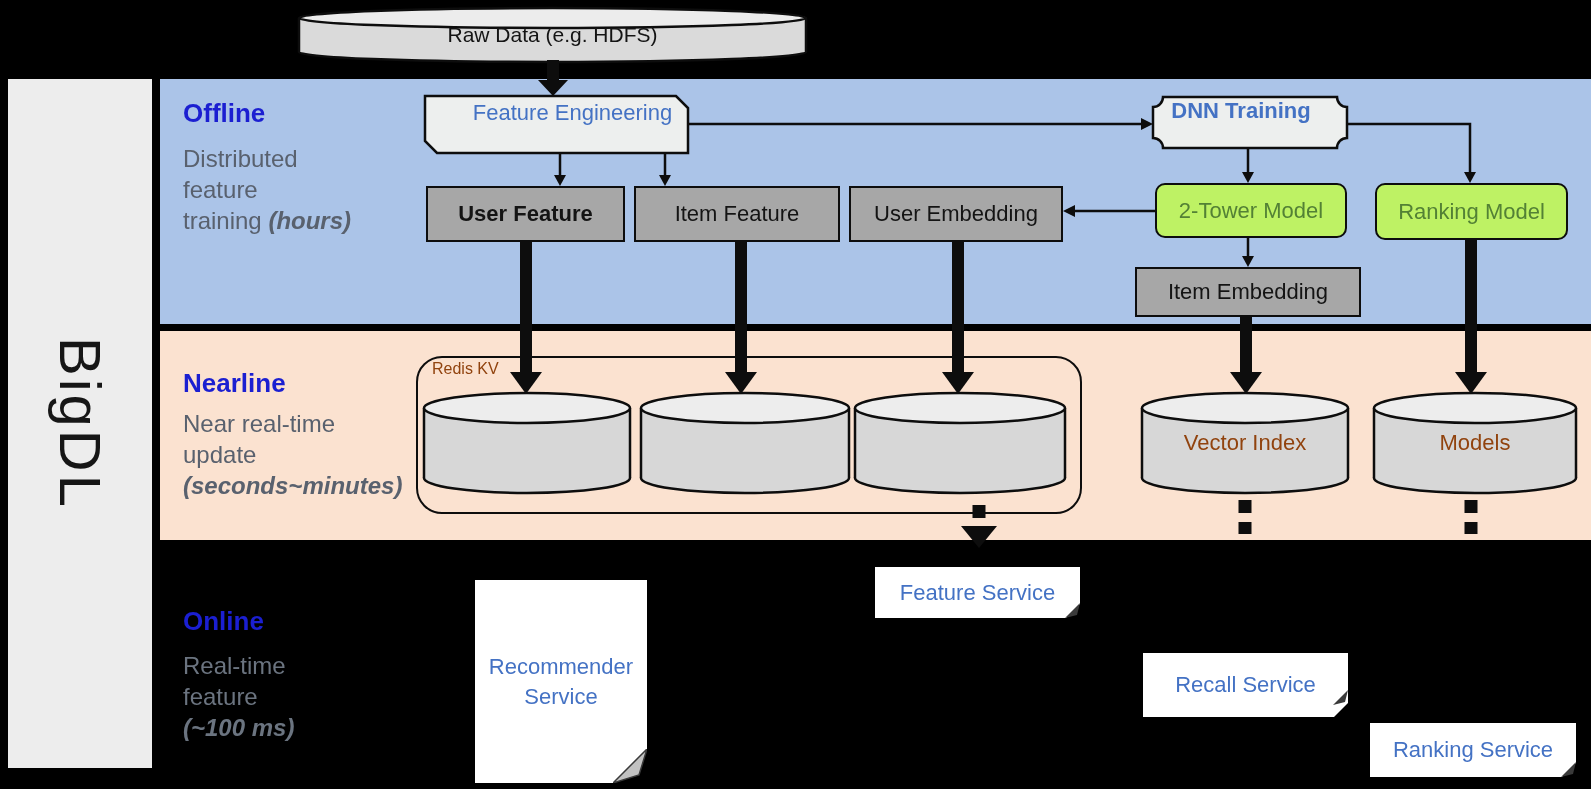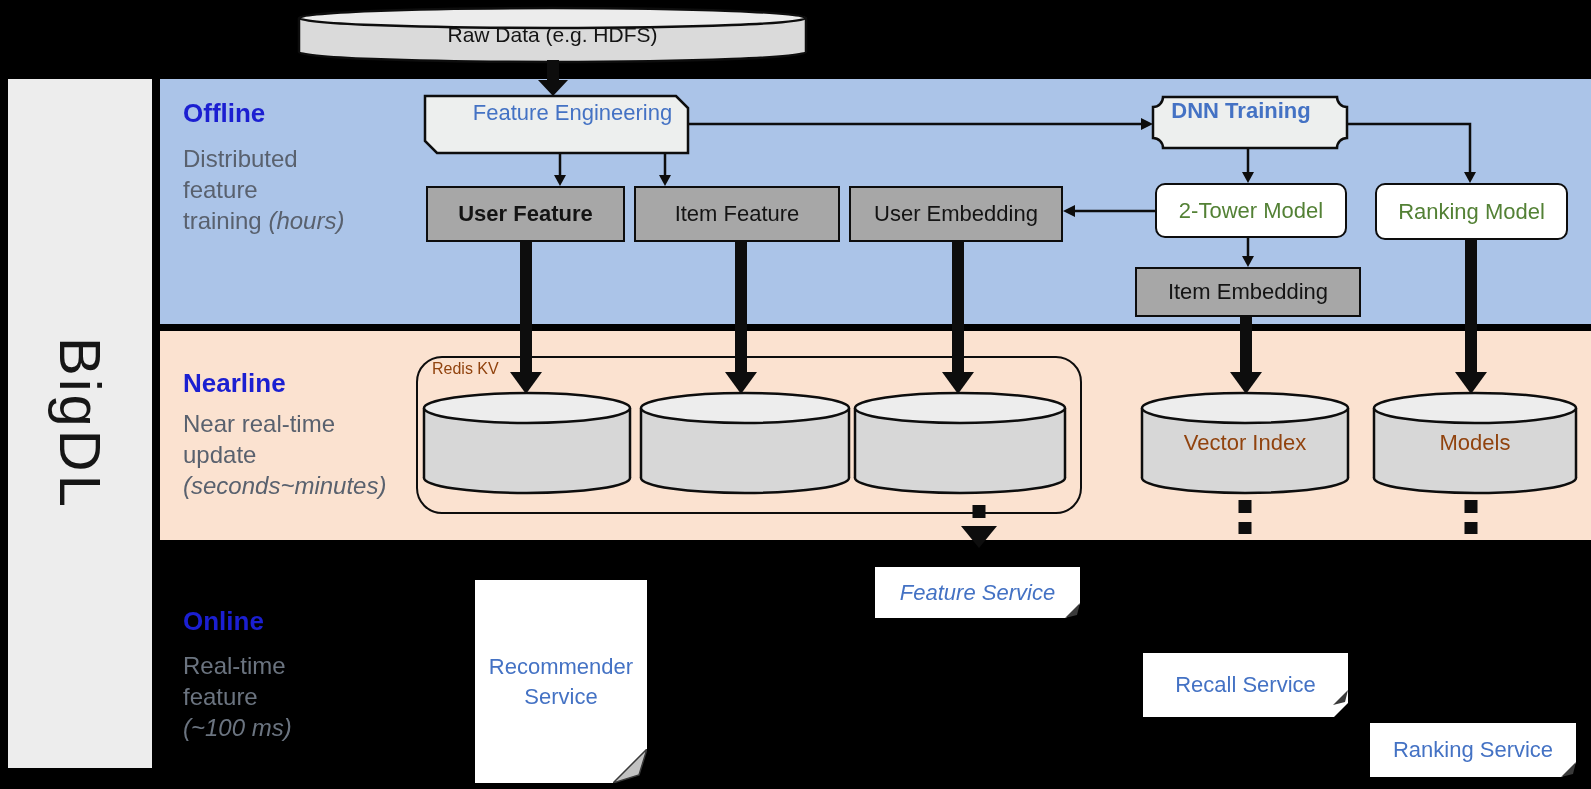--- a/index.html
+++ b/index.html
@@ -8,30 +8,30 @@
   .abs{position:absolute;}
   .band{position:absolute;}
   .band-offline{left:160px;top:79px;width:1431px;height:245px;background:#abc4e8;}
   .band-nearline{left:160px;top:331px;width:1431px;height:209px;background:#fbe2d0;}
   .brand-bar{left:8px;top:79px;width:144px;height:689px;background:#ededed;
              display:flex;align-items:center;justify-content:center;z-index:2;}
   .brand-bar span{transform:rotate(90deg);font-size:58px;color:#161616;letter-spacing:3px;white-space:nowrap;}
   .sec-title{position:absolute;font-size:26px;font-weight:600;color:#1b1fd1;z-index:2;}
   .sec-desc{position:absolute;font-size:24px;color:#59616e;line-height:31px;z-index:2;}
   .sec-desc.on-black{color:#6b7480;}
-  .it{font-style:italic;}
+  .it{font-style:italic;font-weight:bold;}
   svg.layer{position:absolute;left:0;top:0;z-index:1;}
   .node{position:absolute;display:flex;align-items:center;justify-content:center;
         text-align:center;font-size:22px;z-index:2;box-sizing:border-box;}
   .txt-blue{color:#4472c4;}
   .txt-green{color:#538135;}
   .txt-brown{color:#91430e;}
   .txt-black{color:#141414;}
   .gray-box{background:#a7a7a7;border:2.5px solid #0d0d0d;}
-  .round-box{background:#ffffff;border:2.5px solid #0d0d0d;border-radius:10px;}
+  .round-box{background:#bef264;border:2.5px solid #0d0d0d;border-radius:10px;}
   .redis-container{position:absolute;left:416px;top:356px;width:662px;height:154px;
         border:2.5px solid #0d0d0d;border-radius:26px;z-index:2;}
   .redis-label{position:absolute;left:432px;top:360px;font-size:16px;z-index:2;}
   .svc{position:absolute;background:#ffffff;z-index:2;display:flex;align-items:center;
        justify-content:center;text-align:center;font-size:22px;
        clip-path:polygon(0 0,100% 0,100% calc(100% - 14px),calc(100% - 14px) 100%,0 100%);}
   .svc-doc{clip-path:polygon(0 0,100% 0,100% calc(100% - 33px),calc(100% - 33px) 100%,0 100%);
        flex-direction:column;line-height:1.35;}
   .fold{position:absolute;z-index:3;}
   .cyl-body-e{fill:#d7d7d7;stroke:#0d0d0d;stroke-width:2.5;}
@@ -208,21 +208,21 @@
   <div class="node txt-brown" style="left:1374px;top:408px;width:202px;height:70px;">Models</div>
 
   <div class="svc svc-doc txt-blue" style="left:475px;top:580px;width:172px;height:203px;justify-content:center;">
     <div>Recommender</div>
     <div>Service</div>
   </div>
   <svg class="fold" style="left:613px;top:749px;" width="34" height="34">
     <polygon points="0,34 34,0 26,26" fill="#c2c2c2" stroke="#3a3a3a" stroke-width="1.5"></polygon>
   </svg>
 
-  <div class="svc txt-blue" style="left:875px;top:567px;width:205px;height:51px;font-style:italic;">Feature Service</div>
+  <div class="svc txt-blue" style="left:875px;top:567px;width:205px;height:51px;">Feature Service</div>
   <svg class="fold" style="left:1065px;top:603px;" width="15" height="15">
     <polygon points="0,15 15,0 12,12" fill="#3a3a3a"></polygon>
   </svg>
 
   <div class="svc txt-blue" style="left:1143px;top:653px;width:205px;height:64px;">Recall Service</div>
   <svg class="fold" style="left:1333px;top:690px;" width="15" height="15">
     <polygon points="0,15 15,0 12,12" fill="#3a3a3a"></polygon>
   </svg>
 
   <div class="svc txt-blue" style="left:1370px;top:723px;width:206px;height:54px;">Ranking Service</div>

